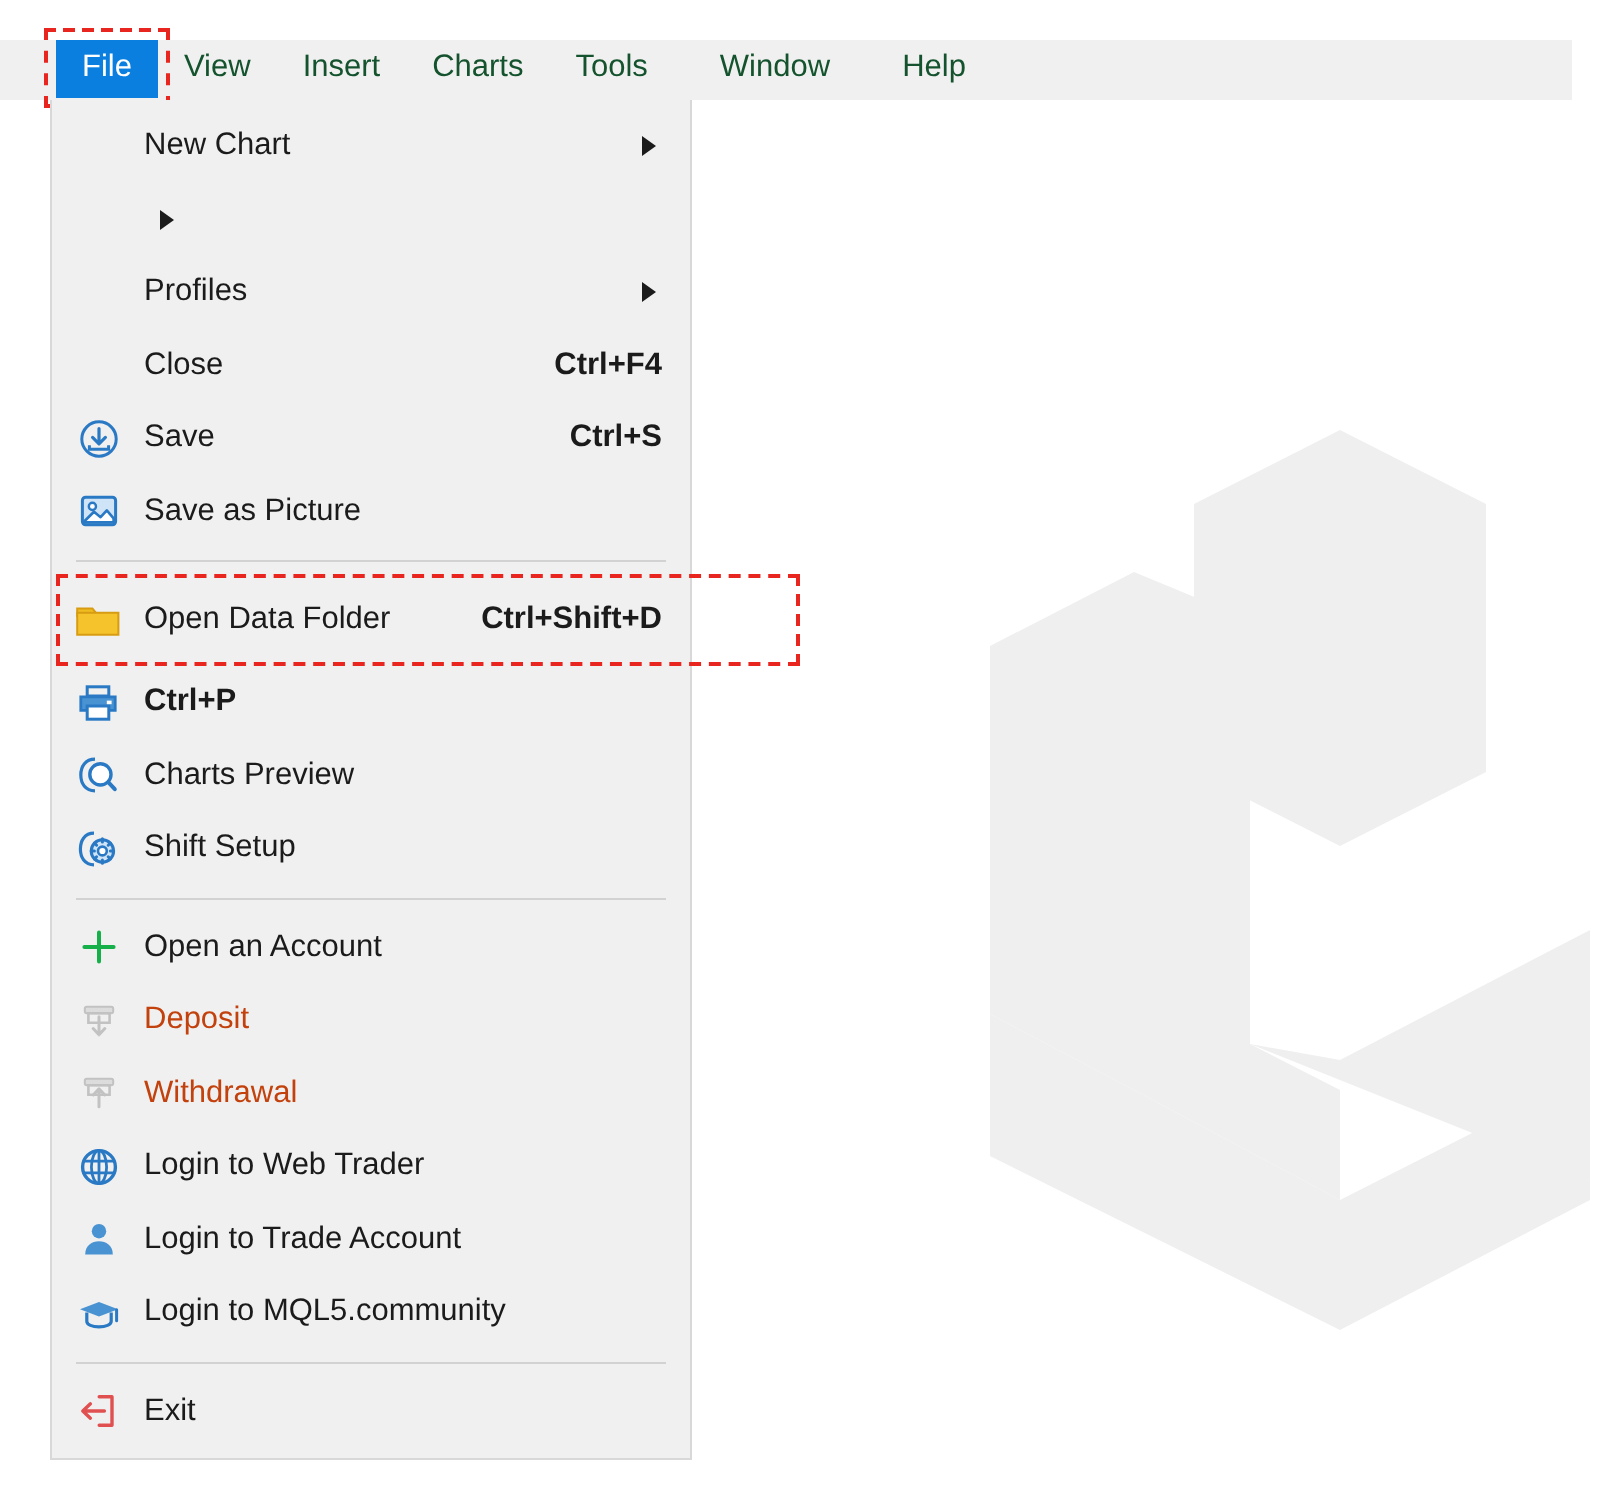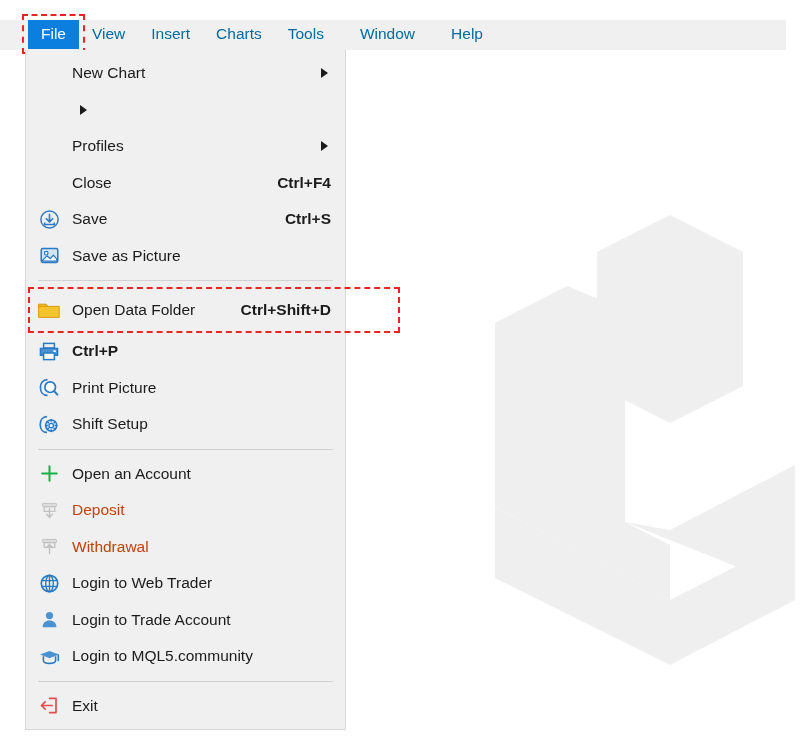--- a/index.html
+++ b/index.html
@@ -31,21 +31,21 @@
     left: 0;
     top: 20px;
     width: 786px;
     height: 30px;
     background: #f0f0f0;
     display: flex;
     align-items: flex-start;
   }
   .menubar-item {
     font-size: 15.5px;
-    color: #0369a1;
+    color: #14532d;
     padding: 4px 13px 5px 13px;
     line-height: 20px;
     white-space: nowrap;
     cursor: default;
   }
   .menubar-item.active {
     background: #0a7fe0;
     color: #ffffff;
   }
   #mb-file-wrap {
@@ -245,21 +245,21 @@
   </div>
 
   <div class="mi">
     <span class="mi-icon">
       <svg width="22" height="21" viewBox="0 0 22 21">
         <path d="M9.5 2.6 C4.6 2.6 2.4 6.4 2.4 10.5 C2.4 14.6 4.6 18.4 9.5 18.4" fill="none" stroke="#2a79c4" stroke-width="1.6"></path>
         <circle cx="12.2" cy="10.2" r="5.3" fill="#ffffff" stroke="#2a79c4" stroke-width="1.7"></circle>
         <path d="M16.1 14.1 L19.4 17.6" stroke="#2a79c4" stroke-width="2" stroke-linecap="round"></path>
       </svg>
     </span>
-    <span class="mi-label">Print Picture</span>
+    <span class="mi-label">Charts Preview</span>
   </div>
 
   <div class="mi">
     <span class="mi-icon">
       <svg width="22" height="21" viewBox="0 0 22 21">
         <path d="M9.0 2.6 C4.3 2.6 2.2 6.4 2.2 10.5 C2.2 14.6 4.3 18.4 9.0 18.4" fill="none" stroke="#2a79c4" stroke-width="1.6"></path>
         <circle cx="13.2" cy="11.5" r="5.6" fill="#cfe4f7" stroke="#2a79c4" stroke-width="1.5"></circle>
         <circle cx="13.2" cy="11.5" r="2.2" fill="#ffffff" stroke="#2a79c4" stroke-width="1.3"></circle>
         <g stroke="#2a79c4" stroke-width="1.5" stroke-linecap="round">
           <path d="M13.2 5.4 L13.2 7.0"></path>

